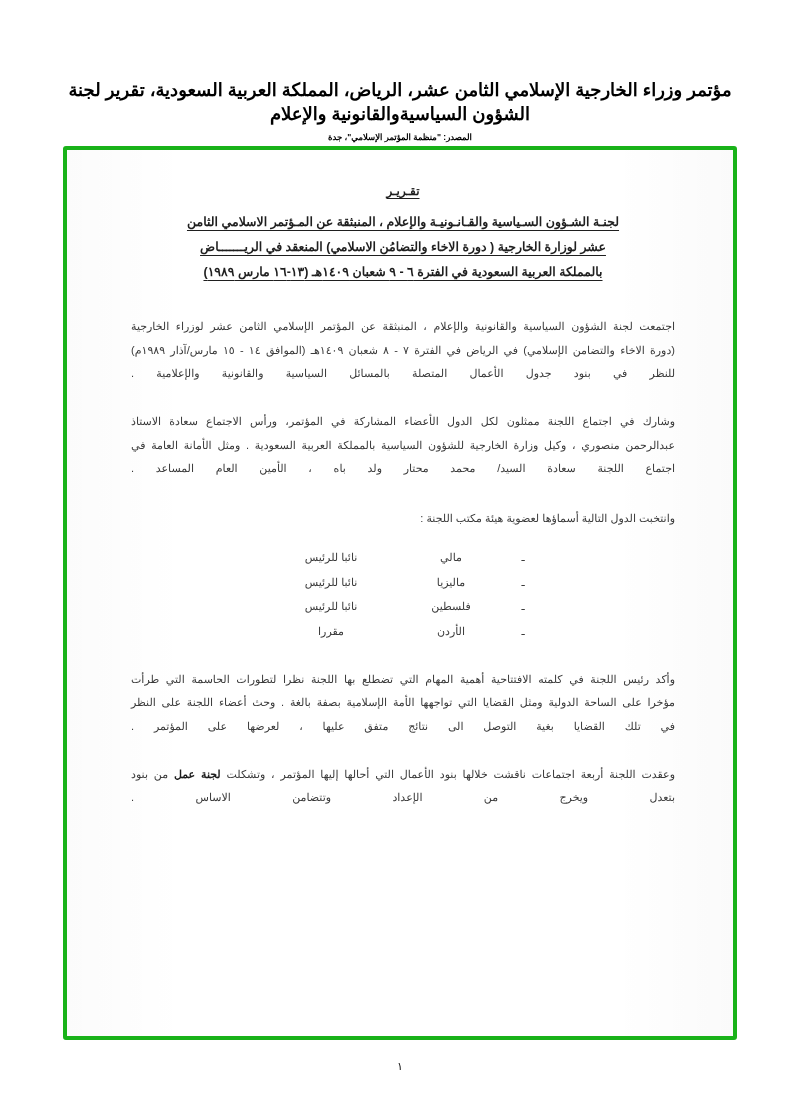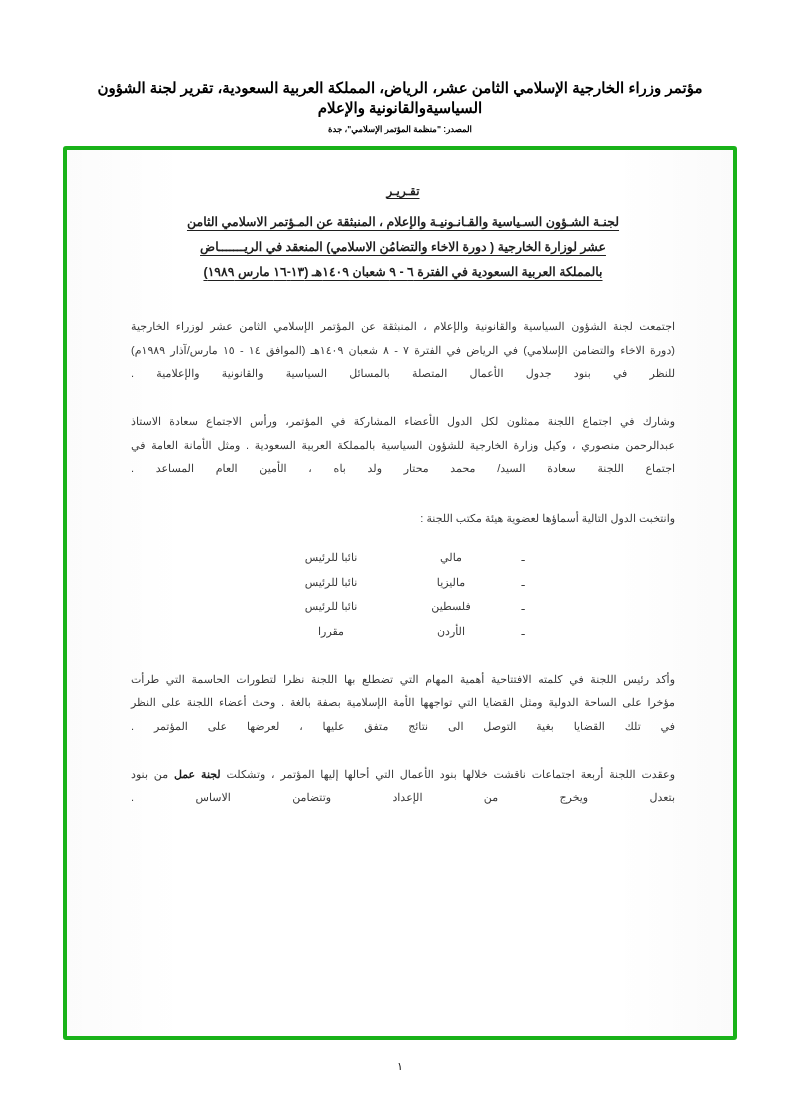--- a/index.html
+++ b/index.html
@@ -21,21 +21,21 @@
     position: relative;
     box-sizing: border-box;
   }
 
   
   .doc-header {
     text-align: center;
     padding: 78px 40px 0 40px;
   }
   .doc-header .main-title {
-    font-size: 15px;
+    font-size: 18px;
     font-weight: bold;
     color: #000000;
     line-height: 1.35;
     letter-spacing: 0;
     direction: rtl;
   }
   .doc-header .source-line {
     margin-top: 5px;
     font-size: 8.5px;
     font-weight: bold;

